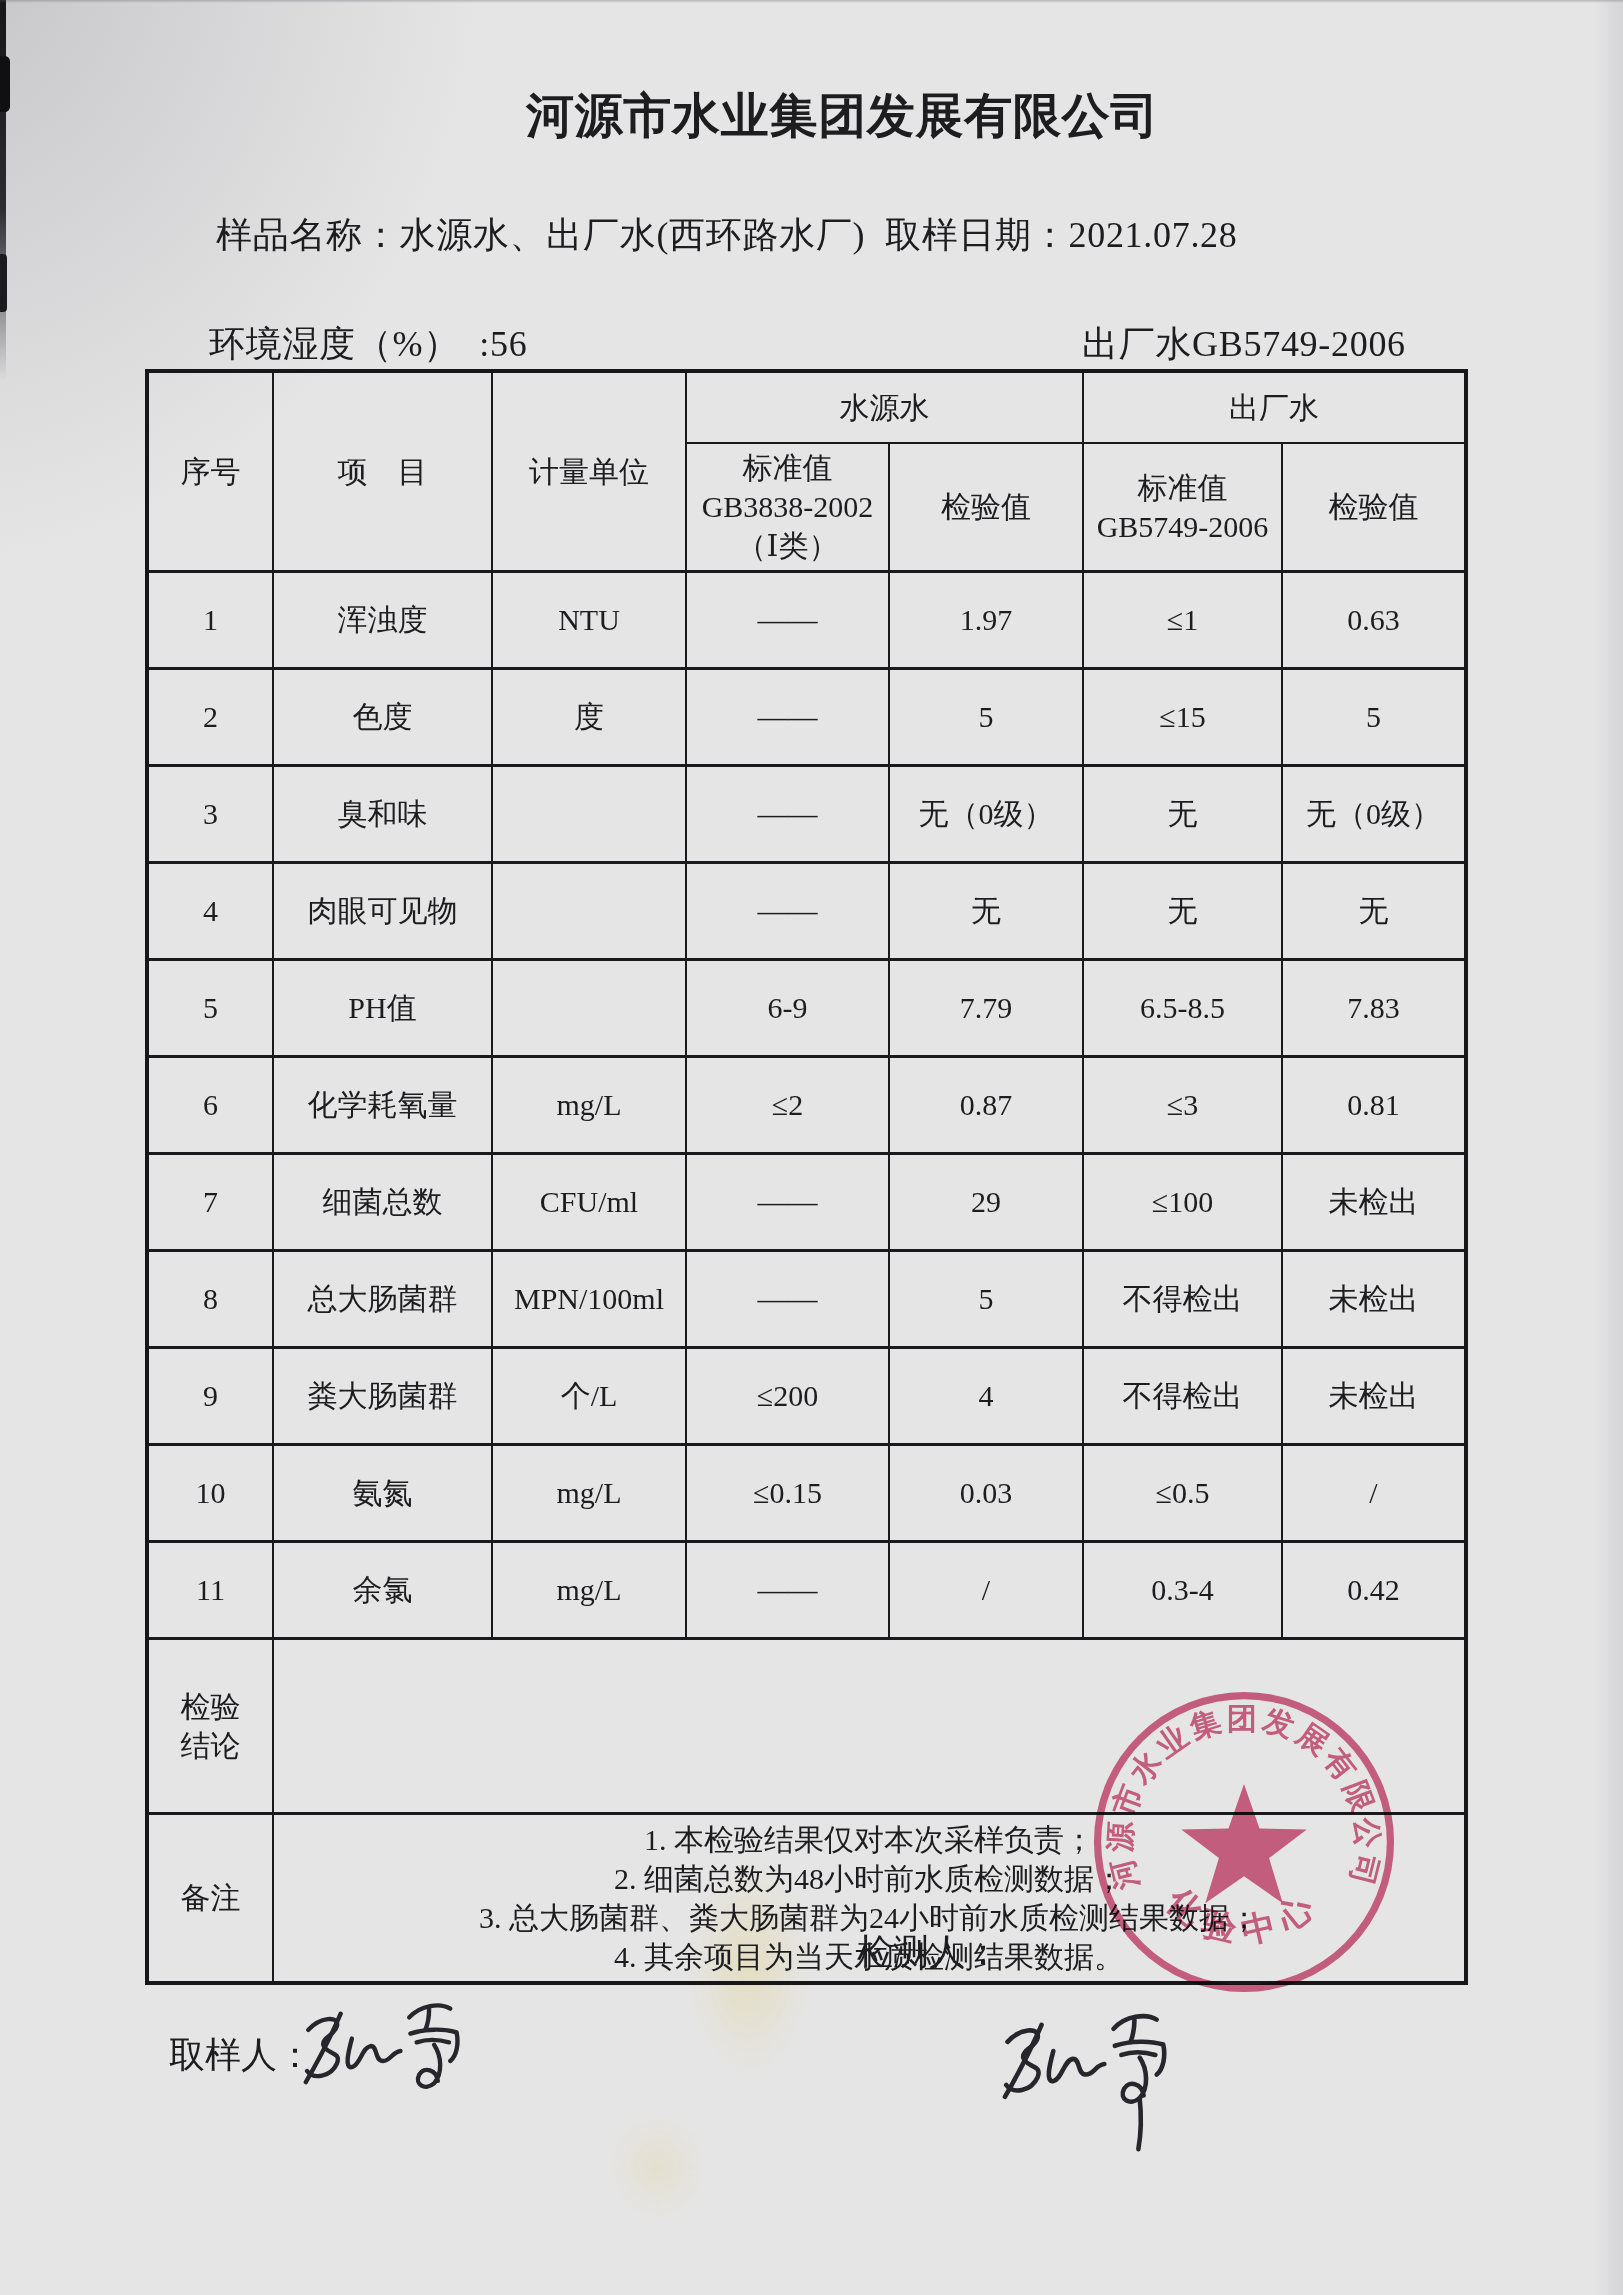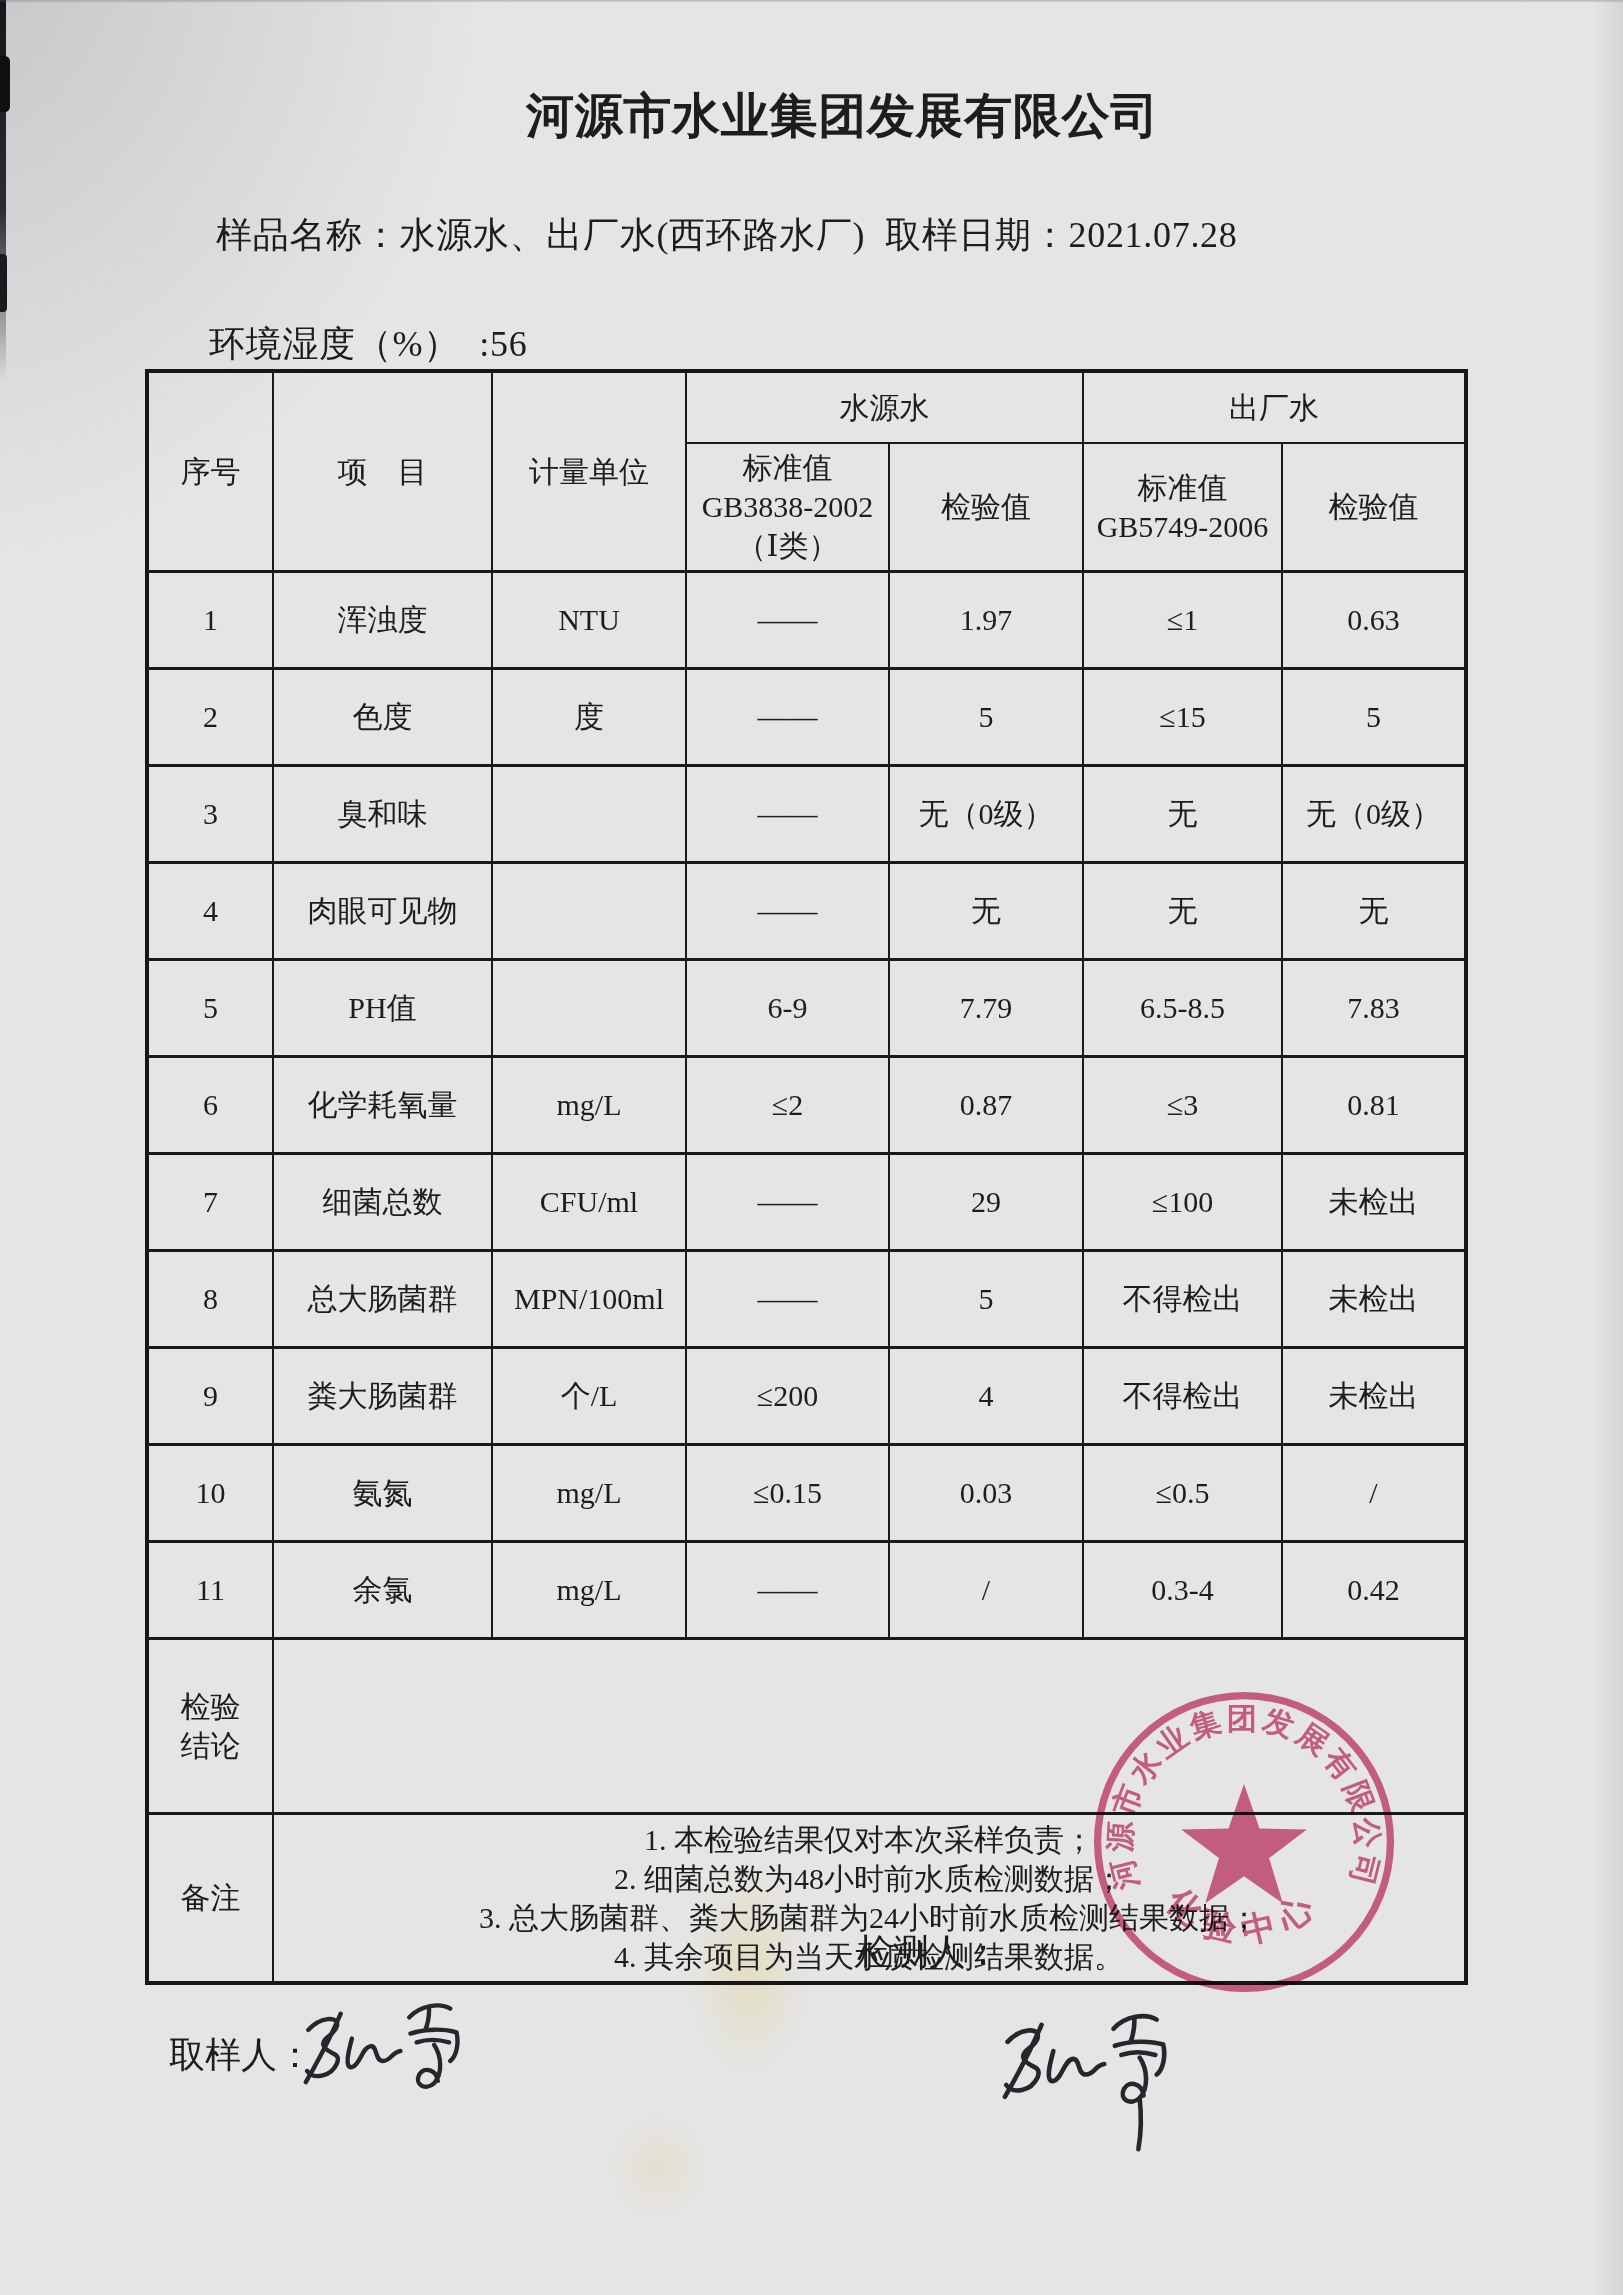--- a/index.html
+++ b/index.html
@@ -81,20 +81,21 @@
   <div class="edge-blob2"></div>
   <div class="edge-top"></div>
   <div class="edge-right"></div>
   <div class="smudge-yellow1"></div>
   <div class="smudge-yellow2"></div>
 
   <div class="t-company">河源市水业集团发展有限公司</div>
   <div class="info i-sample">样品名称：水源水、出厂水(西环路水厂)</div>
   <div class="info i-date">取样日期：2021.07.28</div>
   <div class="info i-hum">环境湿度（%）  :56</div>
+  <div class="info i-std2">出厂水GB5749-2006</div>
 
   <table class="main">
     <colgroup>
       <col style="width:126px">
         <col style="width:219px">
         <col style="width:194px">
       <col style="width:203px">
         <col style="width:194px">
         <col style="width:199px">
         <col style="width:184px">

